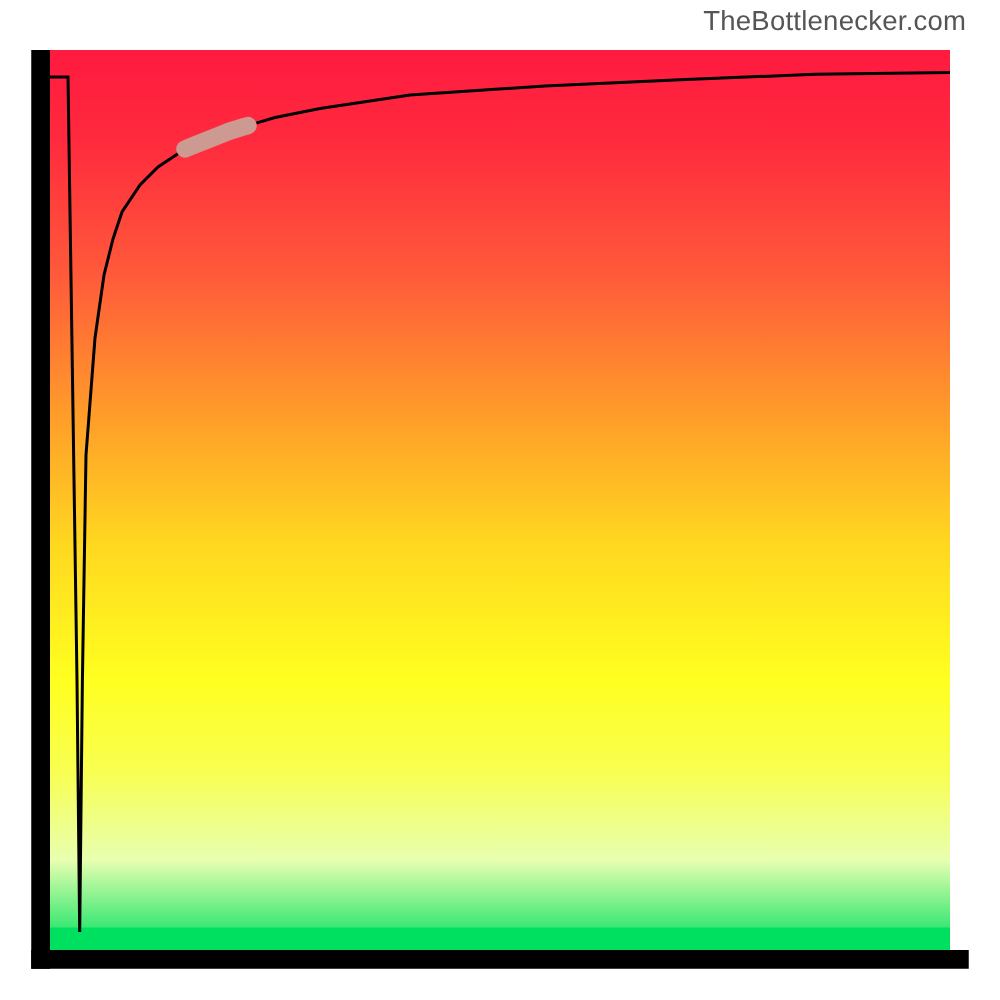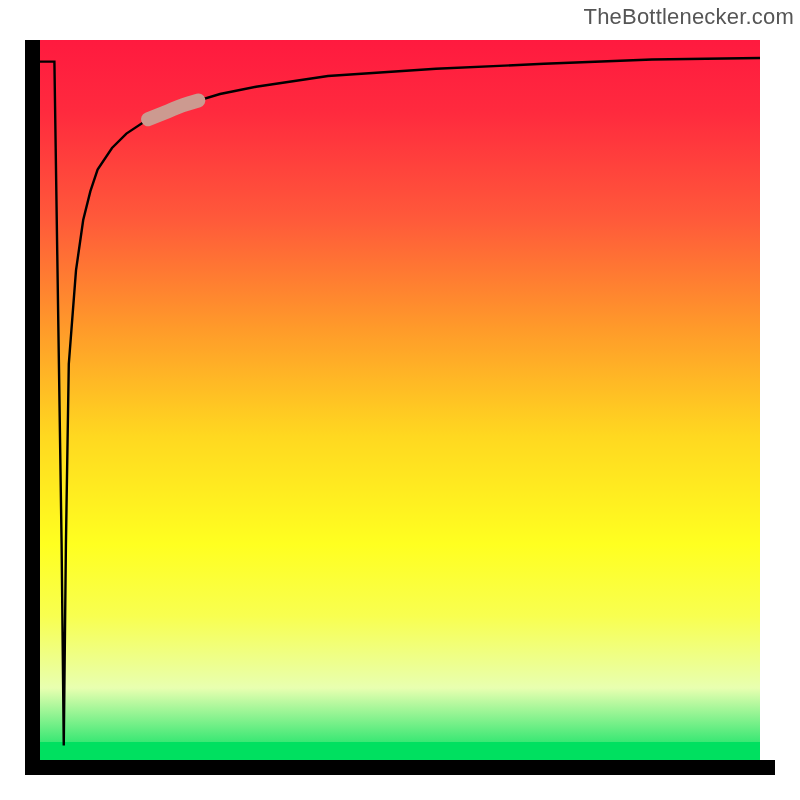--- a/index.html
+++ b/index.html
@@ -47,21 +47,21 @@
     position: absolute;
     left: 25px;
     top: 760px;
     width: 750px;
     height: 15px;
     background: #000000;
   }
   .watermark {
     position: absolute;
     top: 4px;
-    right: 6px;
+    right: 27px;
     color: #555555;
     font-size: 22px;
     letter-spacing: 0.2px;
   }
   svg.curve-layer {
     position: absolute;
     left: 40px;
     top: 40px;
     width: 720px;
     height: 720px;

